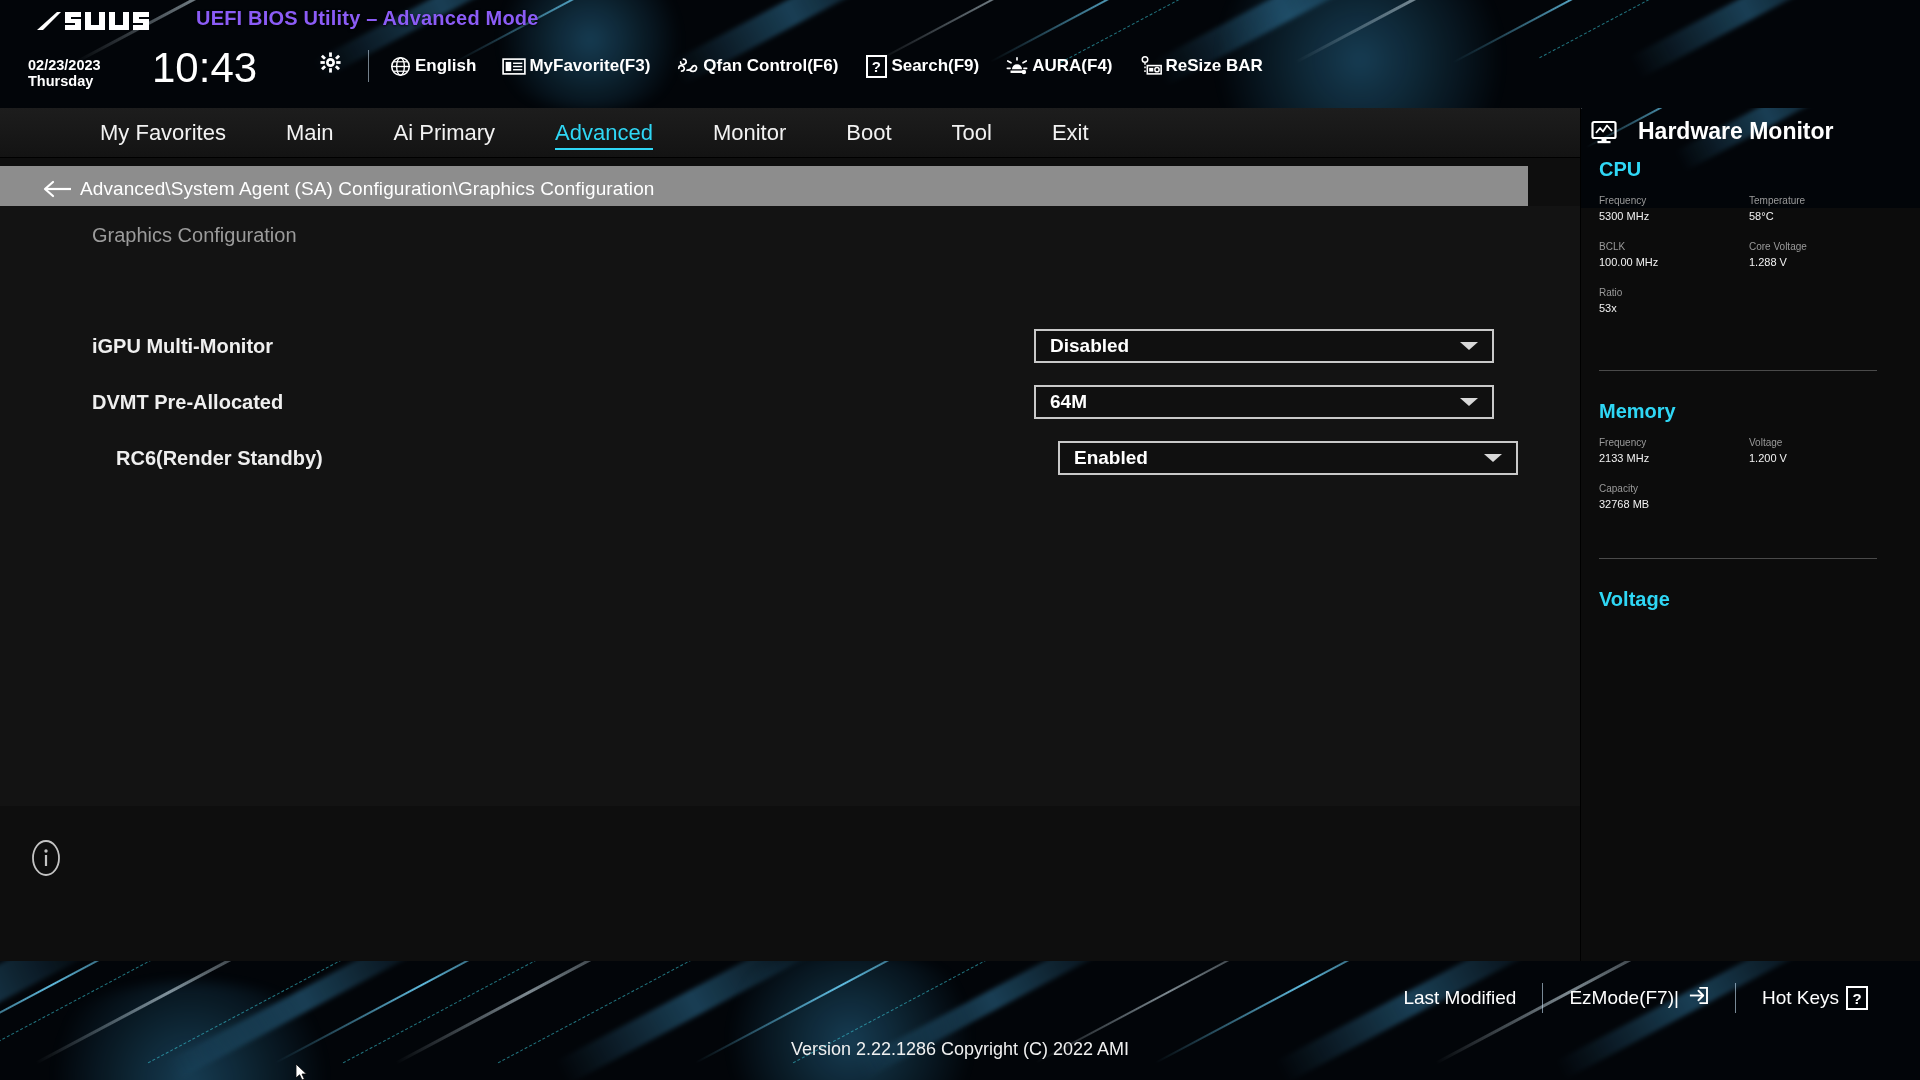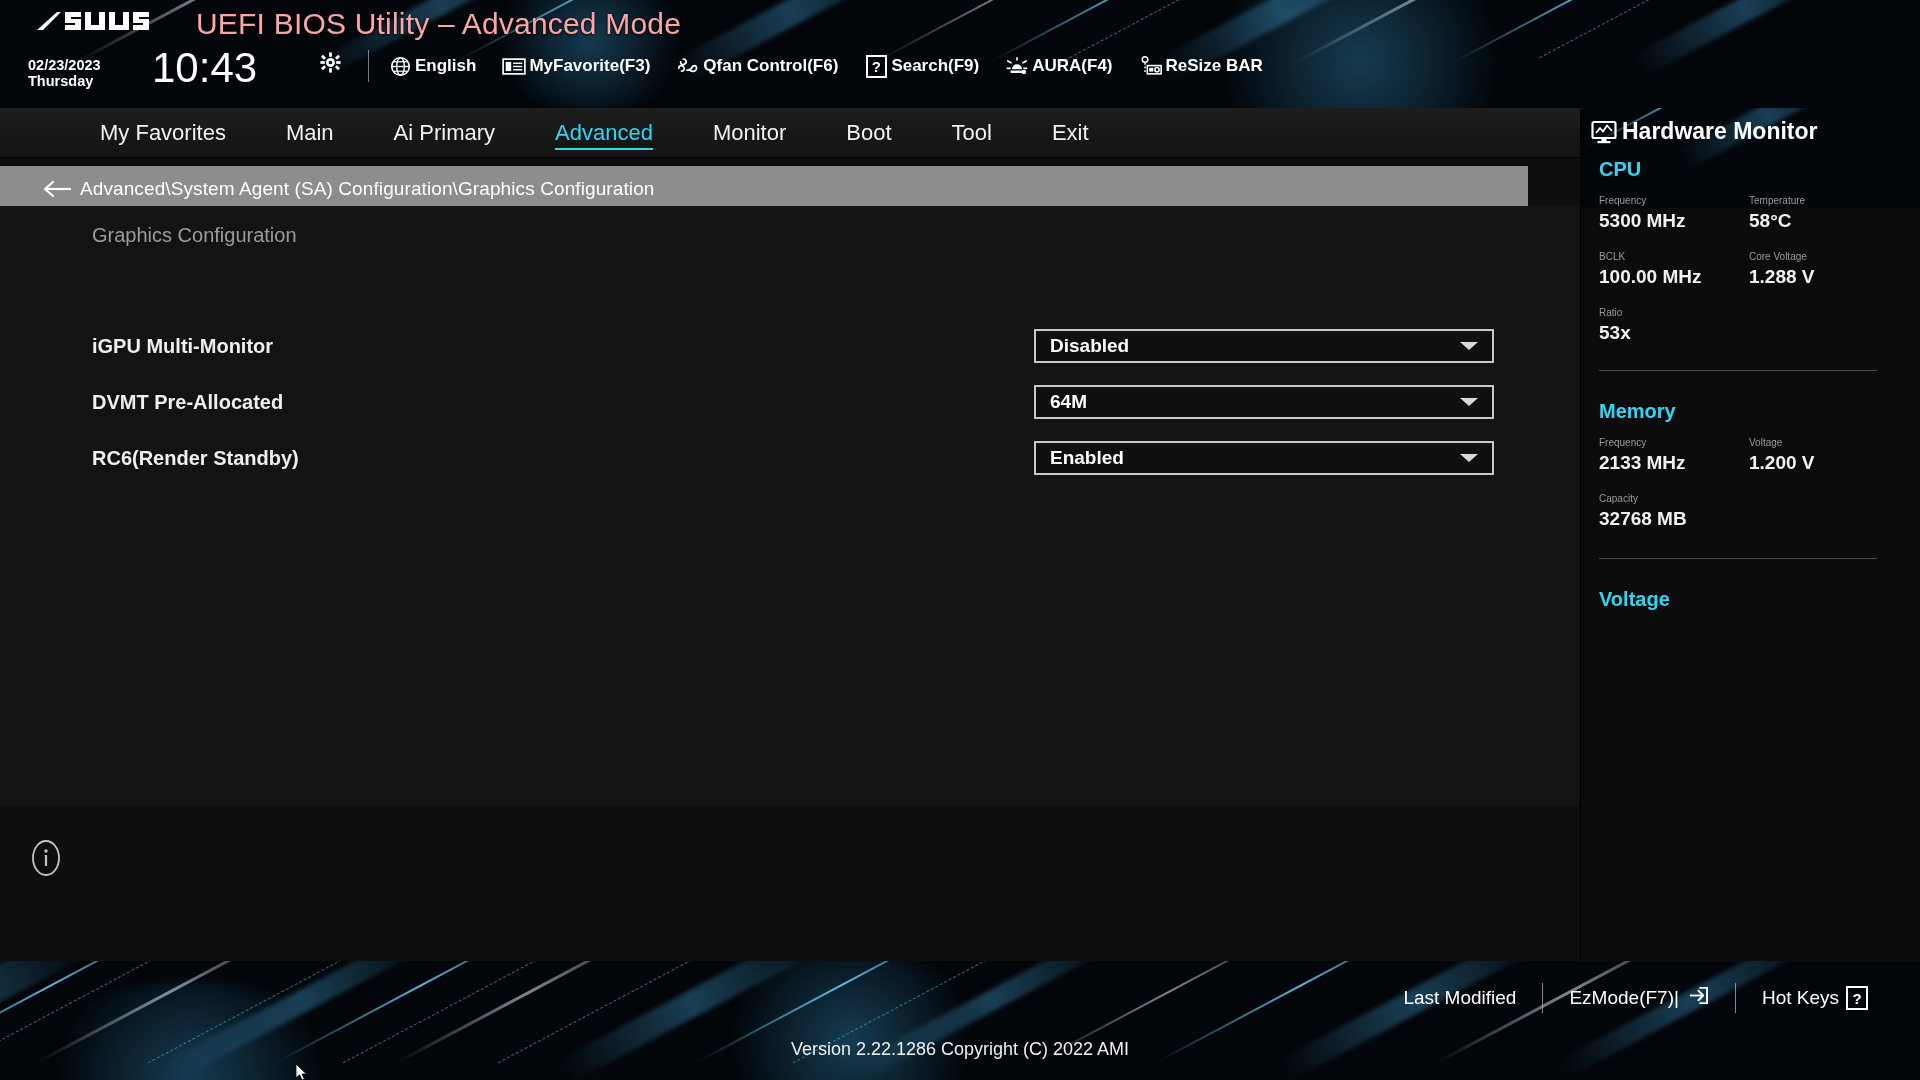--- a/index.html
+++ b/index.html
@@ -63,21 +63,21 @@
     position: absolute; left: 35px; top: 8px;
     width: 140px; height: 34px;
     color: #fff;
     font-style: italic; font-weight: bold;
     letter-spacing: 2px;
   }
   #asus-logo svg { display: block; }
 
   #app-title {
     position: absolute; left: 196px; top: 7px;
-    font-size: 30px; color: #fca5a5; font-weight: 400;
+    font-size: 20px; color: #8b5cf6; font-weight: 700;
     letter-spacing: .2px;
     text-shadow: 0 1px 3px rgba(0,0,0,.9);
   }
 
   #datebox { position: absolute; left: 28px; top: 57px; line-height: 1.12; }
   #datebox .d1 { font-size: 14.5px; color: #fff; font-weight: 700; }
   #datebox .d2 { font-size: 14.5px; color: #fff; font-weight: 700; }
 
   #clock {
     position: absolute; left: 152px; top: 44px;
@@ -173,35 +173,35 @@
     position: absolute; top: 108px; right: 0;
     width: 340px; height: 853px;
     background: #0c0c0c;
     border-left: 1px solid #000;
     overflow: hidden;
   }
   #hwmon-bg { position: absolute; inset: 0; }
   #hwmon-inner { position: absolute; inset: 0; padding: 0 0 0 0; }
   #hwmon-title {
     position: absolute; left: 10px; top: 10px;
-    display: flex; align-items: center; gap: 5px;
+    display: flex; align-items: center; gap: 21px;
     color: #fff; font-size: 23px; font-weight: 700;
   }
   #hwmon-title .ic { width: 26px; height: 26px; display:flex; align-items:center; justify-content:center; }
 
   .hw-section { position: absolute; left: 18px; width: 300px; }
   .hw-head {
     font-size: 20px; color: #2fd7f5; font-weight: 700;
     margin-bottom: 14px;
   }
   .hw-grid { display: flex; flex-wrap: wrap; }
   .hw-item { width: 50%; margin-bottom: 19px; }
   .hw-item.full { width: 100%; }
   .hw-key { font-size: 10px; color: #9a9a9a; font-weight: 400; margin-bottom: 4px; }
-  .hw-val { font-size: 19px; color: #f2f2f2; font-weight: 700; }
+  .hw-val { font-size: 11px; color: #f2f2f2; font-weight: 400; }
   .hw-div { position: absolute; left: 18px; width: 278px; height: 1px; background: #4a4a4a; }
 
   
   #bottombar {
     position: absolute; left: 0; top: 961px;
     width: 1920px; height: 119px;
     overflow: hidden;
   }
   #bottom-actions {
     position: absolute; right: 26px; top: 22px;
@@ -407,21 +407,21 @@
     </div>
 
     <div class="setting-row" style="top:168px;">
       <div class="setting-label">DVMT Pre-Allocated</div>
       <div class="dropdown">
         <span class="val">64M</span>
         <span class="caret"></span>
       </div>
     </div>
 
-    <div class="setting-row" style="top:224px;">
+    <div class="setting-row" style="top:224px;margin-left:24px;">
       <div class="setting-label">RC6(Render Standby)</div>
       <div class="dropdown">
         <span class="val">Enabled</span>
         <span class="caret"></span>
       </div>
     </div>
   </div>
 
   <div id="info-icon">
     <svg viewBox="0 0 40 40" width="40" height="40" aria-hidden="true">

